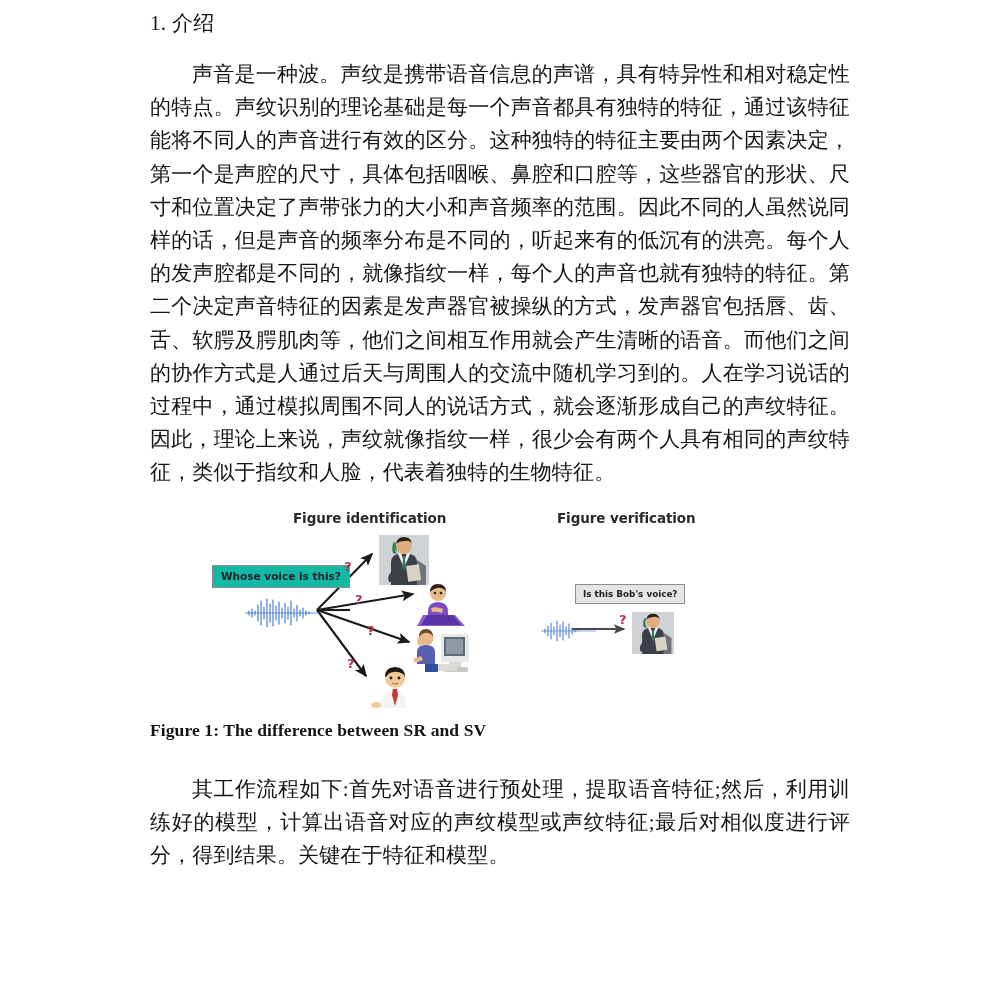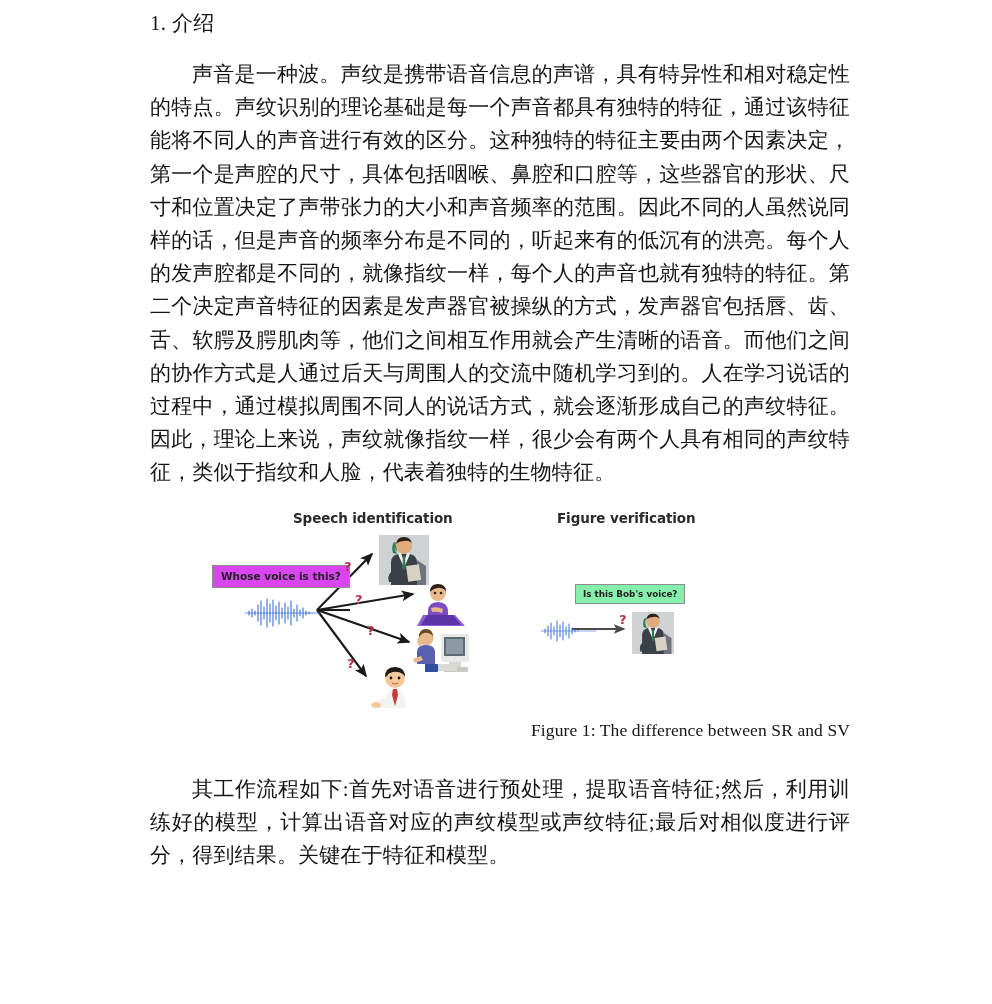--- a/index.html
+++ b/index.html
@@ -68,29 +68,29 @@
     position: absolute;
     font-family: "DejaVu Sans", "Liberation Sans", sans-serif;
     font-weight: bold;
     white-space: nowrap;
     box-sizing: border-box;
   }
   .callout-left {
     left: 12px; top: 61px;
     font-size: 10.5px;
     color: #232323;
-    background: #d946ef;
+    background: #14b8a6;
     border: 1px solid #8d8d8d;
     padding: 4px 8px 5px 8px;
   }
   .callout-right {
     left: 375px; top: 80px;
     font-size: 8.8px;
     color: #232323;
-    background: #86efac;
+    background: #e5e5e5;
     border: 1px solid #8d8d8d;
     padding: 4px 7px 4px 7px;
   }
 
   .wave {
     position: absolute;
     line-height: 0;
   }
   .wave-left  { left: 44px;  top: 94px; }
   .wave-right { left: 340px; top: 115px; }
@@ -116,23 +116,24 @@
   }
   .p1 { left: 173px; top: 28px; }
   .p2 { left: 215px; top: 78px; }
   .p3 { left: 211px; top: 122px; }
   .p4 { left: 167px; top: 160px; }
   .p5 { left: 427px; top: 105px; }
 
   .figure-caption {
     font-size: 17.5px;
     line-height: 26px;
-    text-align: right;
+    text-align: left;
     margin: 8px 0 0 0;
     letter-spacing: 0.1px;
+    font-weight: bold;
   }
   .after-figure { margin-top: 30px; }
 </style>
 </head>
 <body>
 
 <div class="page">
 
   <h1 class="section-heading">1. 介绍</h1>
 
@@ -154,21 +155,21 @@
         <g stroke="#1a1a1a" stroke-width="2.1" fill="none" marker-end="url(#ahD)">
           <line x1="117" y1="106" x2="172" y2="50"></line>
           <line x1="117" y1="106" x2="213" y2="90"></line>
           <line x1="117" y1="106" x2="209" y2="138"></line>
           <line x1="117" y1="106" x2="166" y2="172"></line>
         </g>
         <line x1="120" y1="106" x2="150" y2="106" stroke="#1a1a1a" stroke-width="2.1"></line>
         <line x1="372" y1="125" x2="424" y2="125" stroke="#4a4a4a" stroke-width="1.9" marker-end="url(#ahG)"></line>
       </svg>
 
-      <div class="panel-title title-left">Speech identification</div>
+      <div class="panel-title title-left">Figure identification</div>
 
       <div class="callout callout-left">Whose voice is this?</div>
 
       <div class="wave wave-left">
         <svg width="78" height="30" viewBox="0 0 78 30">
           <g stroke="#3b6fd4" stroke-width="1.1" stroke-linecap="round">
             <line x1="2" y1="15" x2="2" y2="15"></line>
             <line x1="5" y1="13" x2="5" y2="17"></line>
             <line x1="8" y1="11" x2="8" y2="19"></line>
             <line x1="11" y1="13" x2="11" y2="17"></line>

